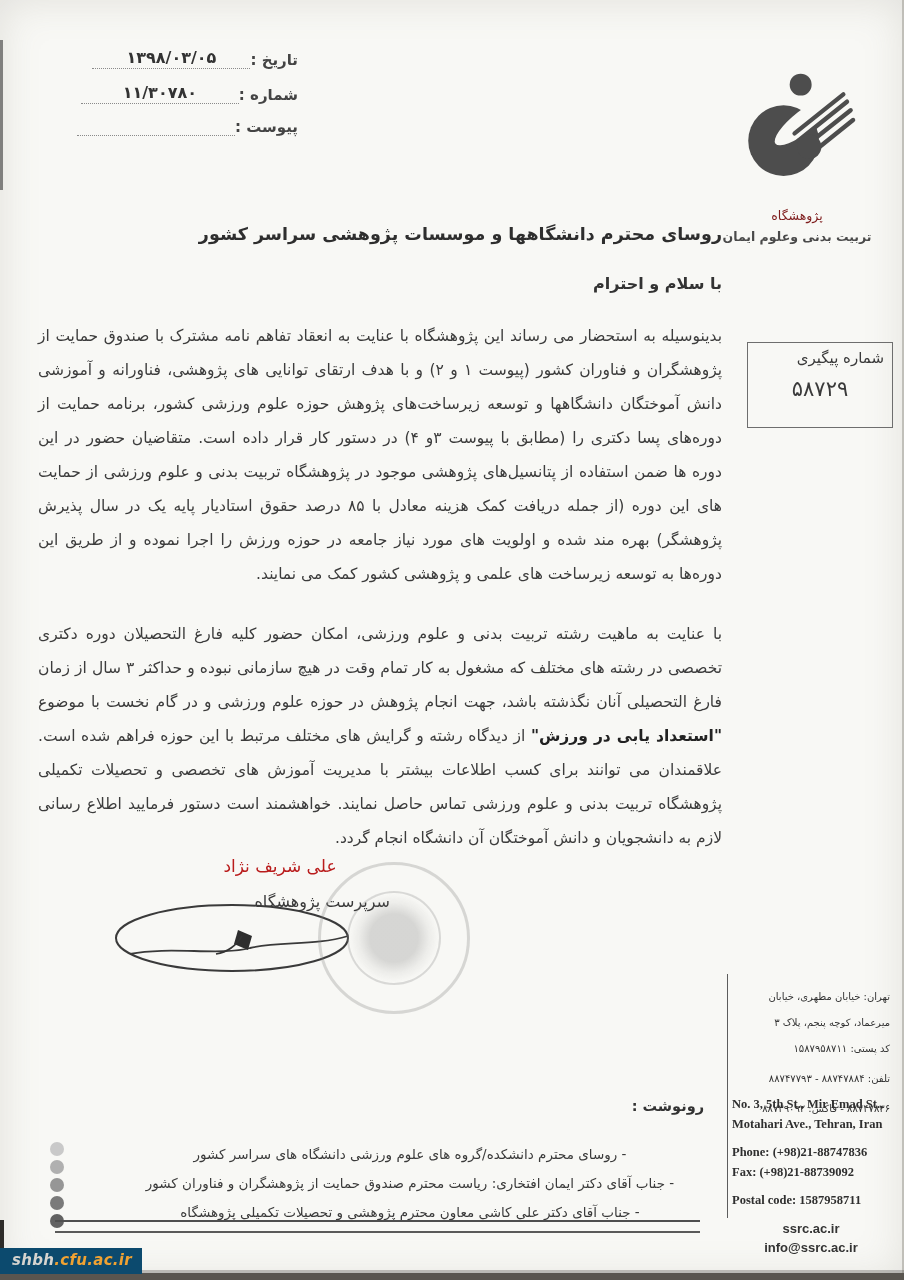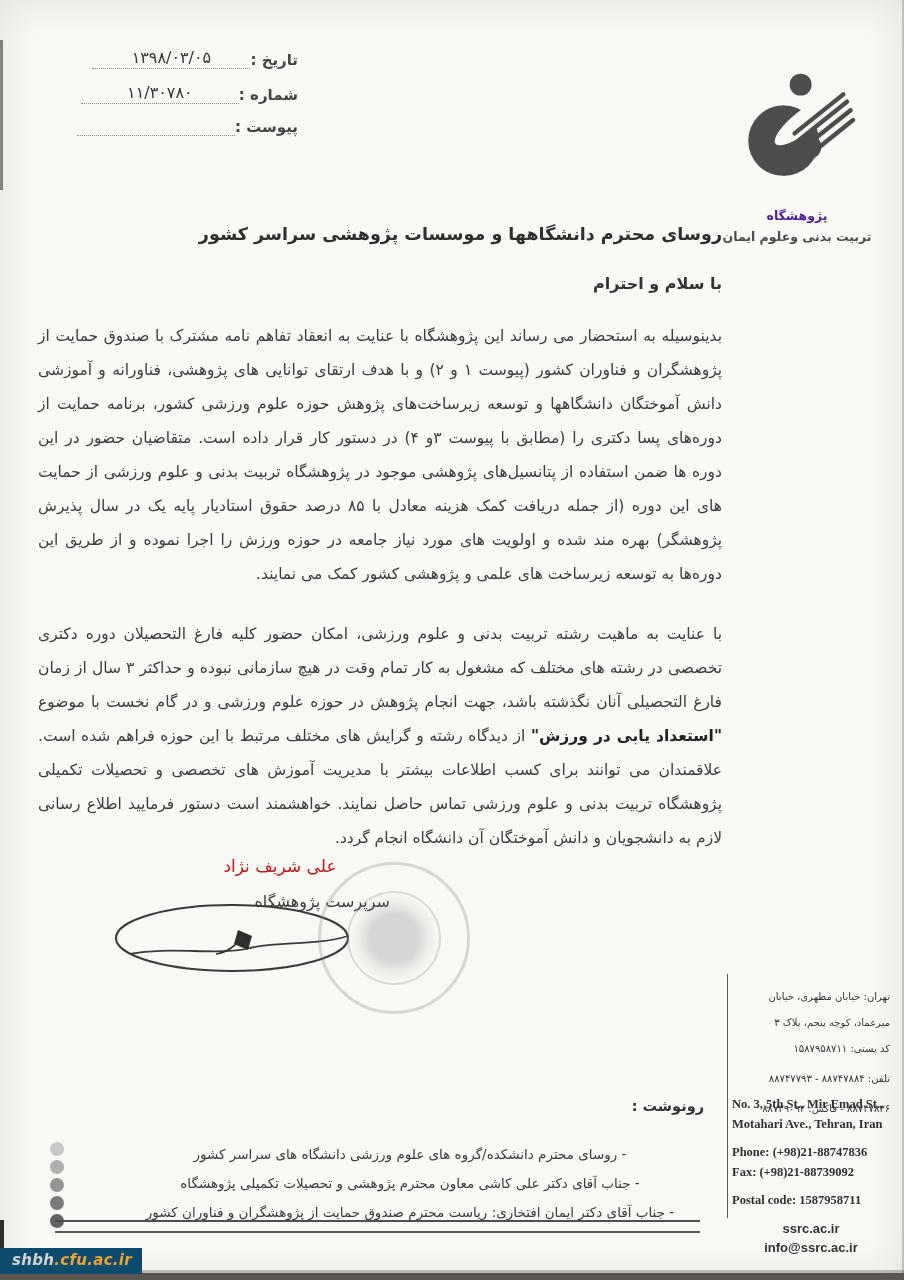--- a/index.html
+++ b/index.html
@@ -10,30 +10,31 @@
     box-shadow:inset 0 0 40px rgba(120,115,100,.18);
   }
   
   .meta{position:absolute;top:48px;left:28px;width:270px;direction:rtl;}
   .meta-row{display:flex;align-items:flex-end;justify-content:flex-start;margin-bottom:14px;}
   .meta-label{font-size:15px;font-weight:bold;color:#444;white-space:nowrap;}
   .meta-value{
     display:inline-block;min-width:150px;text-align:center;font-size:16px;
     letter-spacing:1px;color:#333;border-bottom:1px dotted #8a8a8a;padding:0 4px 1px;
     direction:rtl;
+    font-weight:bold;
   }
   
   .gov{position:absolute;top:46px;left:378px;width:320px;text-align:center;color:#474747;}
   .gov .l1{font-size:15px;margin-bottom:13px;}
   .gov .l2{font-size:16.5px;margin-bottom:12px;}
   .gov .l3{font-size:16.5px;}
   
   .logo-wrap{position:absolute;top:70px;right:22px;width:170px;text-align:center;}
   .logo-wrap svg{display:block;margin:0 auto;}
-  .logo-cap1{font-size:12.5px;font-weight:bold;color:#4c1d95;margin-top:10px;}
+  .logo-cap1{font-size:12.5px;font-weight:normal;color:#7f1d1d;margin-top:10px;}
   .logo-cap2{font-size:12.5px;font-weight:bold;color:#4a4a4a;margin-top:6px;}
   
   .track{
     position:absolute;top:342px;right:11px;width:146px;height:86px;
     border:1.5px solid #6e6e6e;background:transparent;padding:6px 8px;box-sizing:border-box;
   }
   .track .t-label{font-size:15px;color:#3a3a3a;text-align:right;}
   .track .t-num{font-size:21px;color:#3a3a3a;text-align:center;margin-top:10px;letter-spacing:2px;}
   
   .letter{position:absolute;top:224px;right:182px;width:684px;direction:rtl;}
@@ -121,20 +122,24 @@
           <line x1="55" y1="64" x2="94" y2="33"></line>
           <line x1="60" y1="70" x2="96" y2="41"></line>
         </g>
         <circle cx="60" cy="63" r="10" fill="#4d4d4d"></circle>
       </svg>
     </span>
     <div class="logo-cap1">پژوهشگاه</div>
     <div class="logo-cap2">تربیت بدنی وعلوم ایمان</div>
   </div>
 
+  <div class="track">
+    <div class="t-label">شماره پیگیری</div>
+    <div class="t-num">۵۸۷۲۹</div>
+  </div>
 
   <div class="letter">
     <div class="recipient">روسای محترم دانشگاهها و موسسات پژوهشی سراسر کشور</div>
     <div class="salutation">با سلام و احترام</div>
     <p class="para">بدینوسیله به استحضار می رساند این پژوهشگاه با عنایت به انعقاد تفاهم نامه مشترک با صندوق حمایت از پژوهشگران و فناوران کشور (پیوست ۱ و ۲) و با هدف ارتقای توانایی های پژوهشی، فناورانه و آموزشی دانش آموختگان دانشگاهها و توسعه زیرساخت‌های پژوهش حوزه علوم ورزشی کشور، برنامه حمایت از دوره‌های پسا دکتری را (مطابق با پیوست ۳و ۴) در دستور کار قرار داده است. متقاضیان حضور در این دوره ها ضمن استفاده از پتانسیل‌های پژوهشی موجود در پژوهشگاه تربیت بدنی و علوم ورزشی از حمایت های این دوره (از جمله دریافت کمک هزینه معادل با ۸۵ درصد حقوق استادیار پایه یک در سال پذیرش پژوهشگر) بهره مند شده و اولویت های مورد نیاز جامعه در حوزه ورزش را اجرا نموده و از طریق این دوره‌ها به توسعه زیرساخت های علمی و پژوهشی کشور کمک می نمایند.</p>
     <p class="para"><span>با عنایت به ماهیت رشته تربیت بدنی و علوم ورزشی، امکان حضور کلیه فارغ التحصیلان دوره دکتری تخصصی در رشته های مختلف که مشغول به کار تمام وقت در هیچ سازمانی نبوده و حداکثر ۳ سال از زمان فارغ التحصیلی آنان نگذشته باشد، جهت انجام پژوهش در حوزه علوم ورزشی و در گام نخست با موضوع </span><b>"استعداد یابی در ورزش"</b><span> از دیدگاه رشته و گرایش های مختلف مرتبط با این حوزه فراهم شده است. علاقمندان می توانند برای کسب اطلاعات بیشتر با مدیریت آموزش های تخصصی و تحصیلات تکمیلی پژوهشگاه تربیت بدنی و علوم ورزشی تماس حاصل نمایند. خواهشمند است دستور فرمایید اطلاع رسانی لازم به دانشجویان و دانش آموختگان آن دانشگاه انجام گردد.</span></p>
   </div>
 
   <div class="sig-name">علی شریف نژاد</div>
   <div class="sig-title">سرپرست پژوهشگاه</div>
@@ -168,22 +173,22 @@
     <div>Postal code: 1587958711</div>
     <div class="web">
       <div>ssrc.ac.ir</div>
       <div>info@ssrc.ac.ir</div>
     </div>
   </div>
 
   <div class="cc-label">رونوشت :</div>
   <div class="cc-list">
     <div>- روسای محترم دانشکده/گروه های علوم ورزشی دانشگاه های سراسر کشور</div>
+    <div>- جناب آقای دکتر ایمان افتخاری: ریاست محترم صندوق حمایت از پژوهشگران و فناوران کشور</div>
     <div>- جناب آقای دکتر علی کاشی معاون محترم پژوهشی و تحصیلات تکمیلی پژوهشگاه</div>
-    <div>- جناب آقای دکتر ایمان افتخاری: ریاست محترم صندوق حمایت از پژوهشگران و فناوران کشور</div>
   </div>
   <div class="dots">
     <span style="background:#c9c9c9"></span>
     <span style="background:#b0b0b0"></span>
     <span style="background:#969696"></span>
     <span style="background:#7a7a7a"></span>
     <span style="background:#626262"></span>
   </div>
   <div class="dbl-rule"></div>
 

